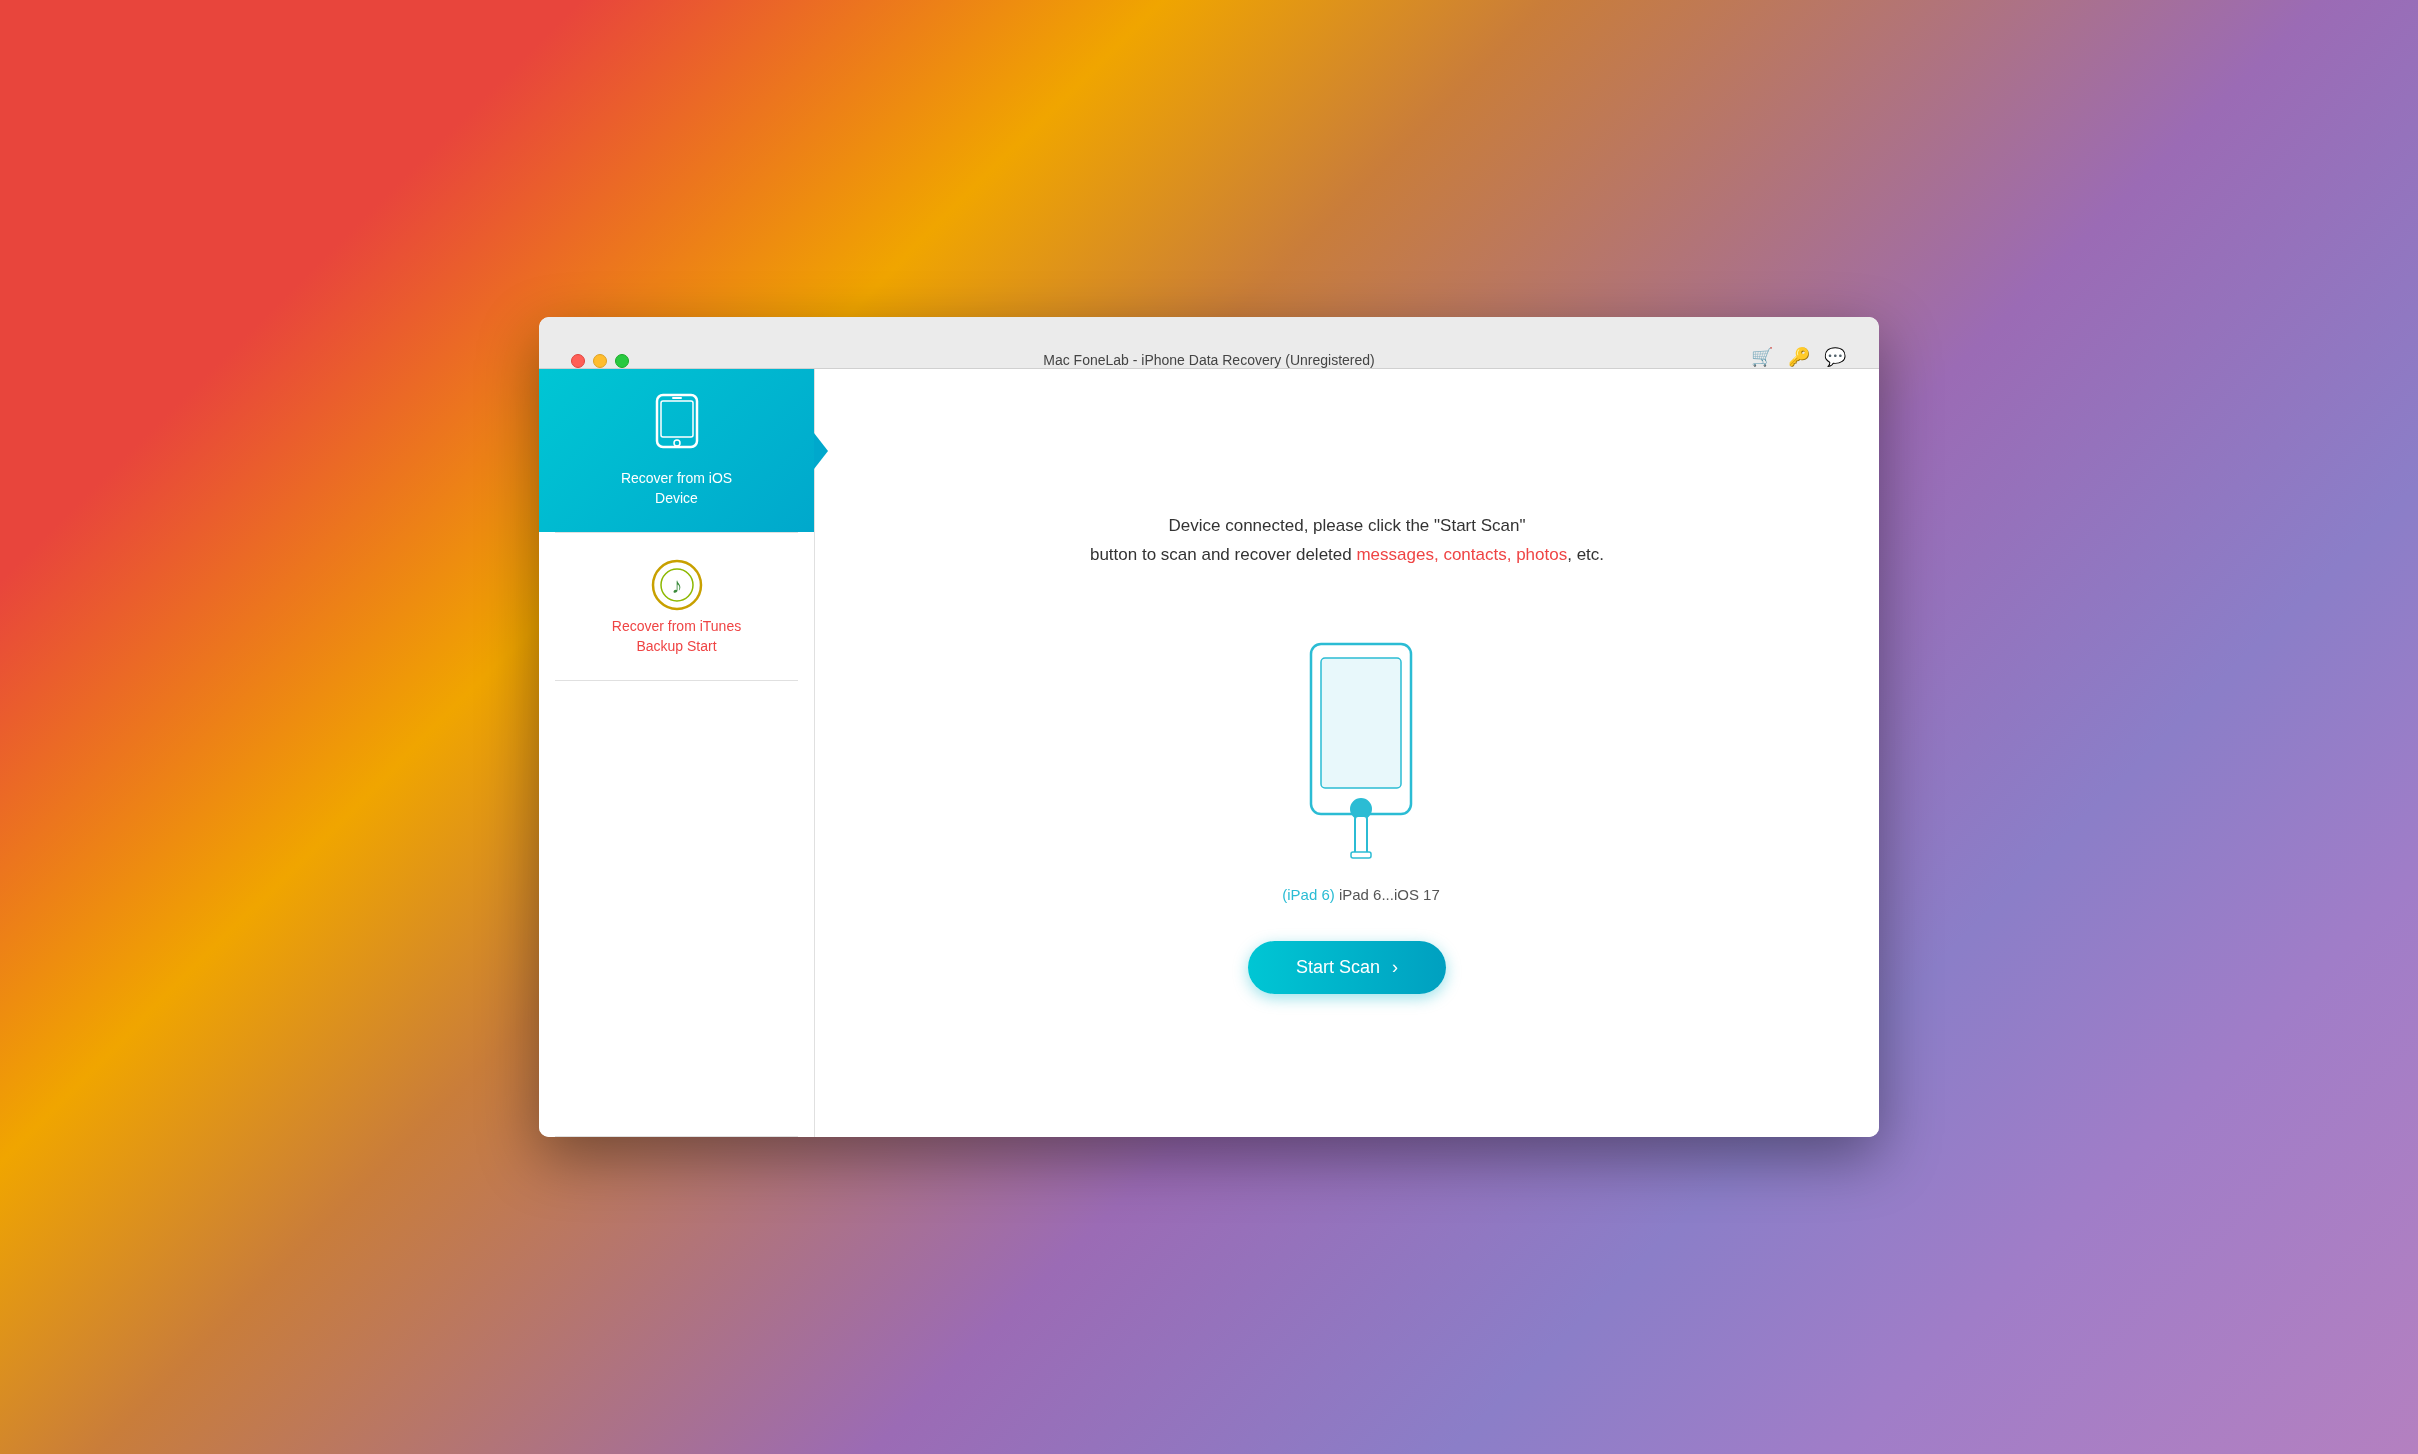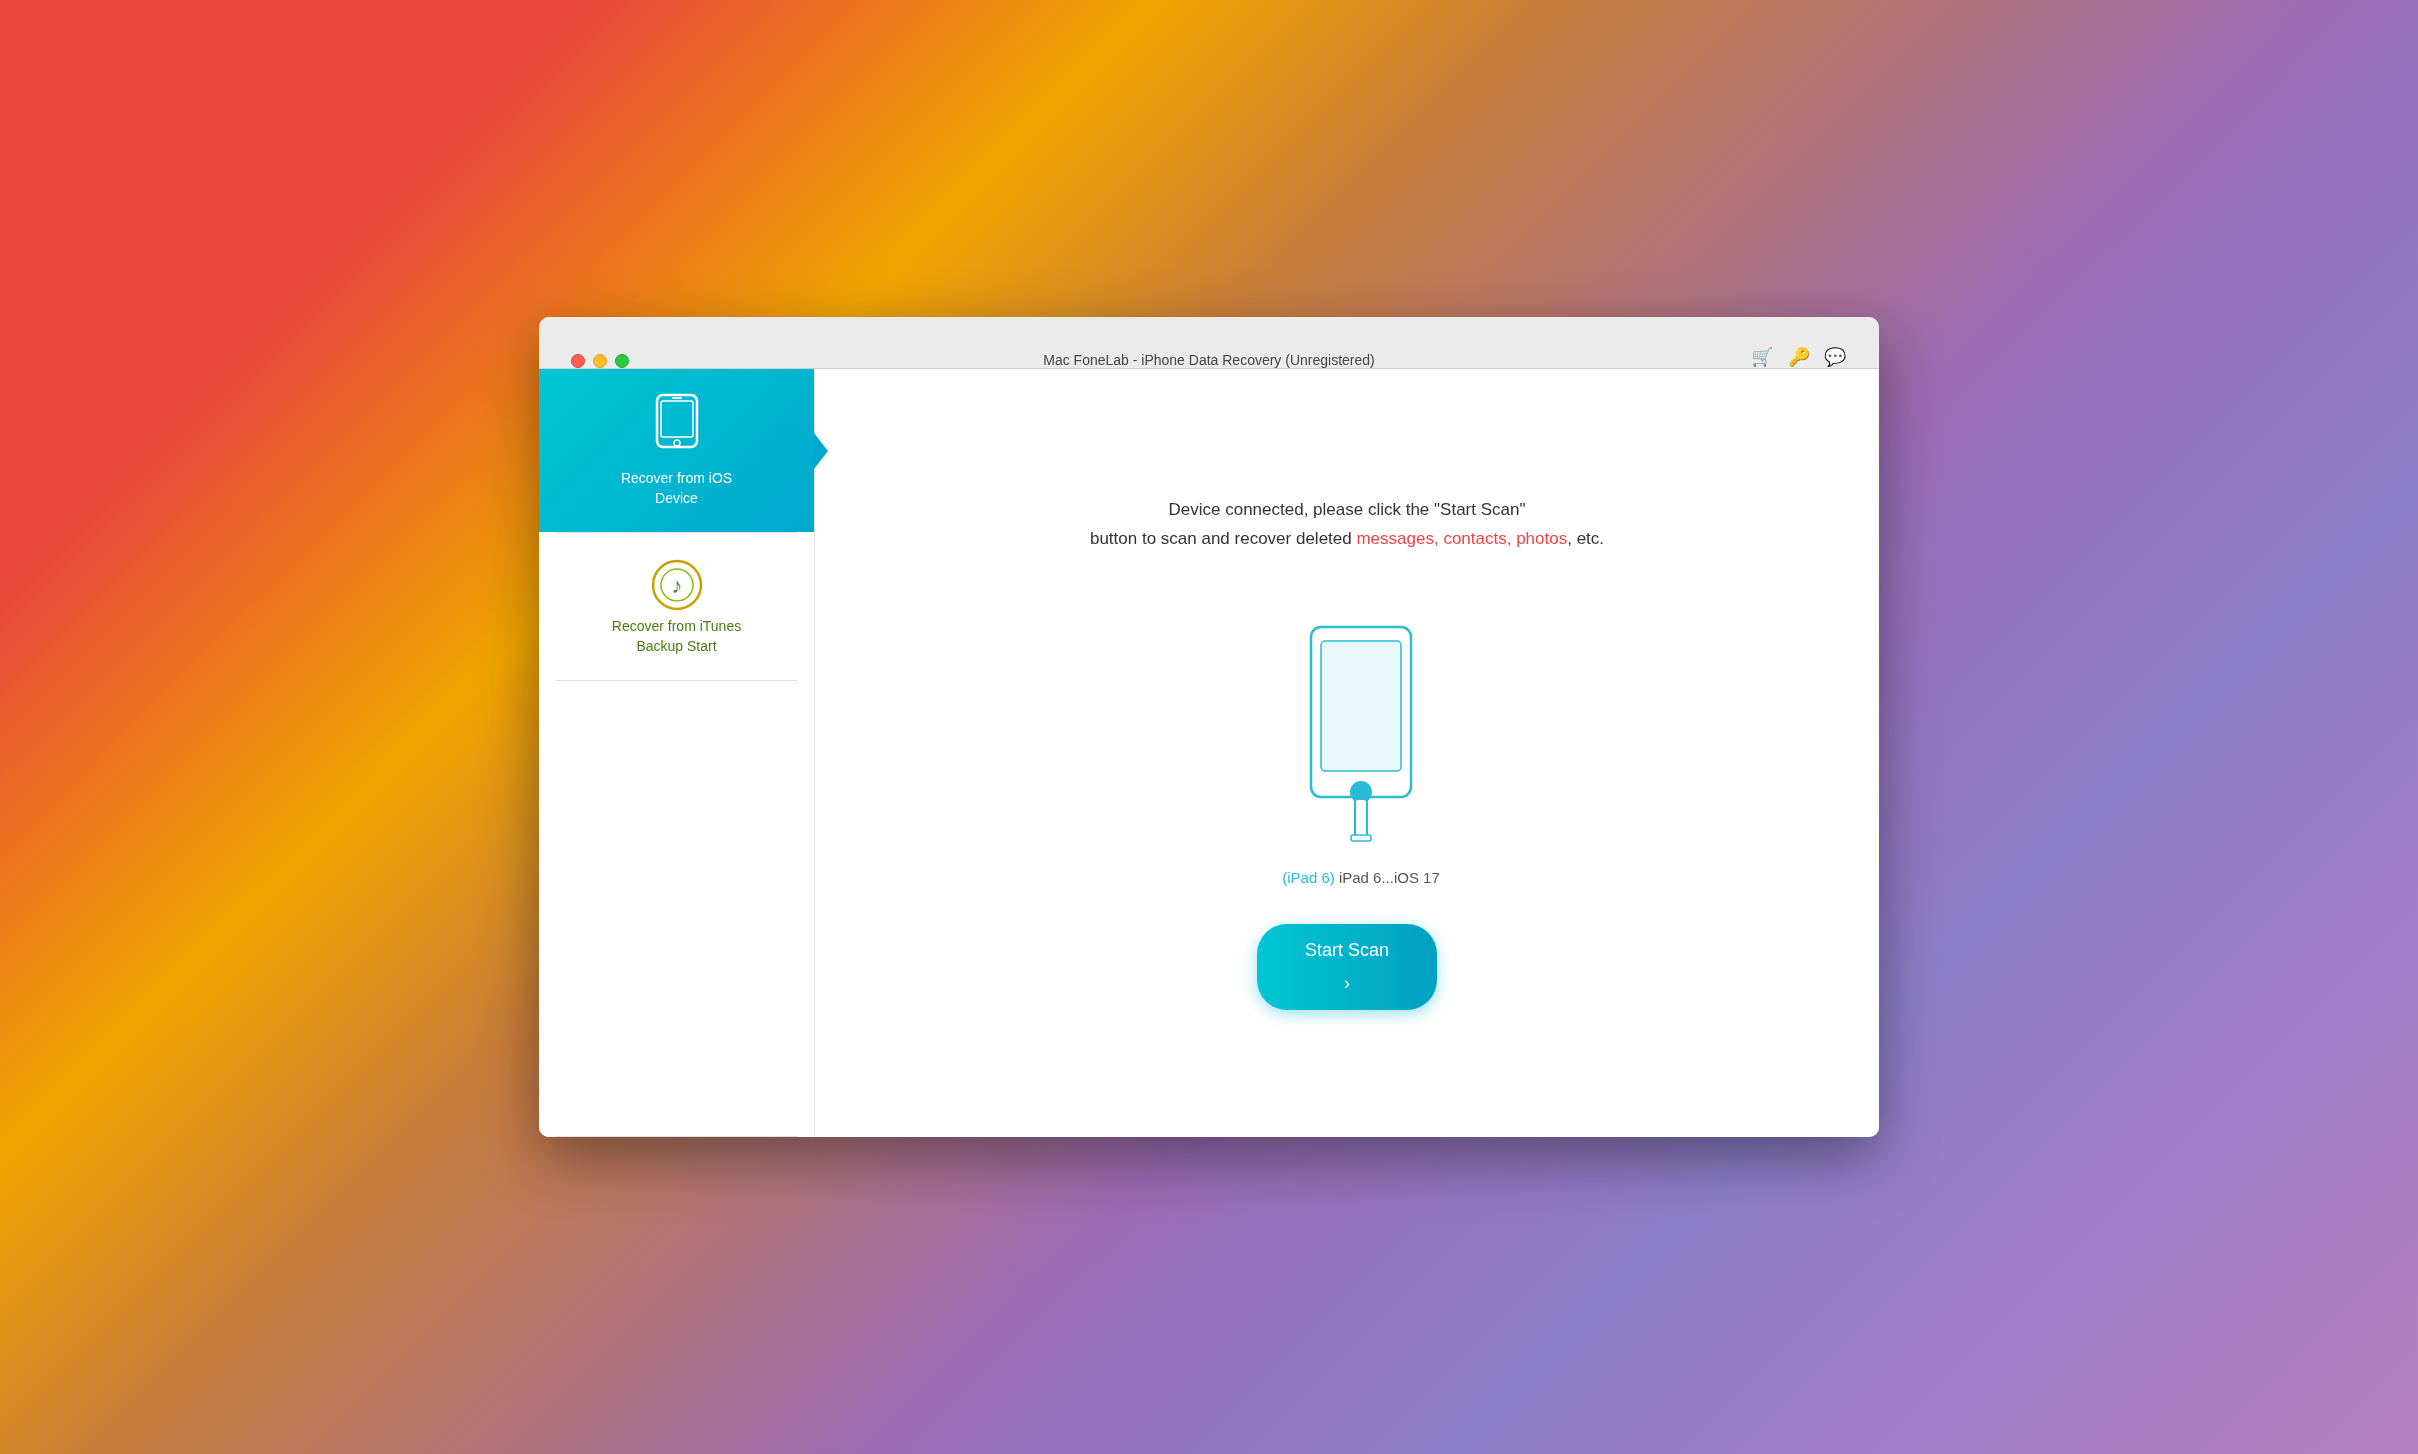--- a/index.html
+++ b/index.html
@@ -137,21 +137,21 @@
 
     .sidebar-item-label {
       font-size: 14px;
       color: white;
       text-align: center;
       line-height: 1.4;
       font-weight: 500;
     }
 
     .sidebar-item.inactive .sidebar-item-label {
-      color: #4d7c0f;
+      color: #ef4444;
       text-align: center;
     }
 
     .sidebar-divider {
       height: 1px;
       background: #e0e0e0;
       margin: 0 16px;
     }
 
     
@@ -221,21 +221,20 @@
       border: none;
       border-radius: 30px;
       padding: 16px 48px;
       font-size: 18px;
       cursor: pointer;
       display: flex;
       align-items: center;
       gap: 12px;
       box-shadow: 0 4px 15px rgba(0, 180, 200, 0.4);
       margin-top: 8px;
-      flex-direction: column;
     }
 
     .start-scan-btn .arrow-icon {
       font-size: 18px;
       color: white;
     }
 
     
     .phone-icon-wrapper {
       margin-bottom: 12px;

